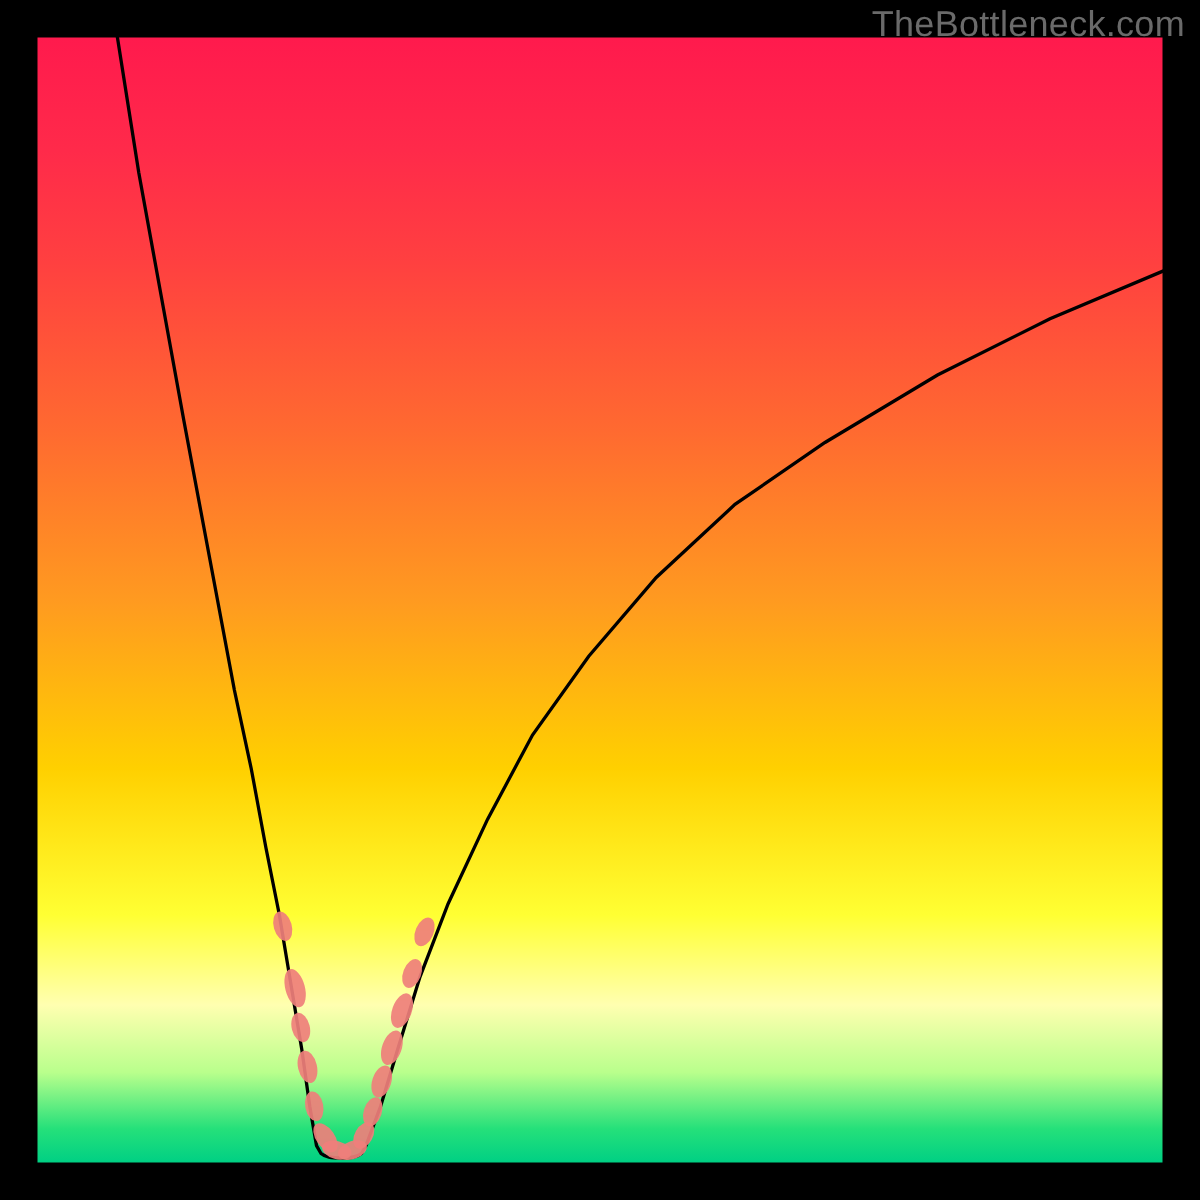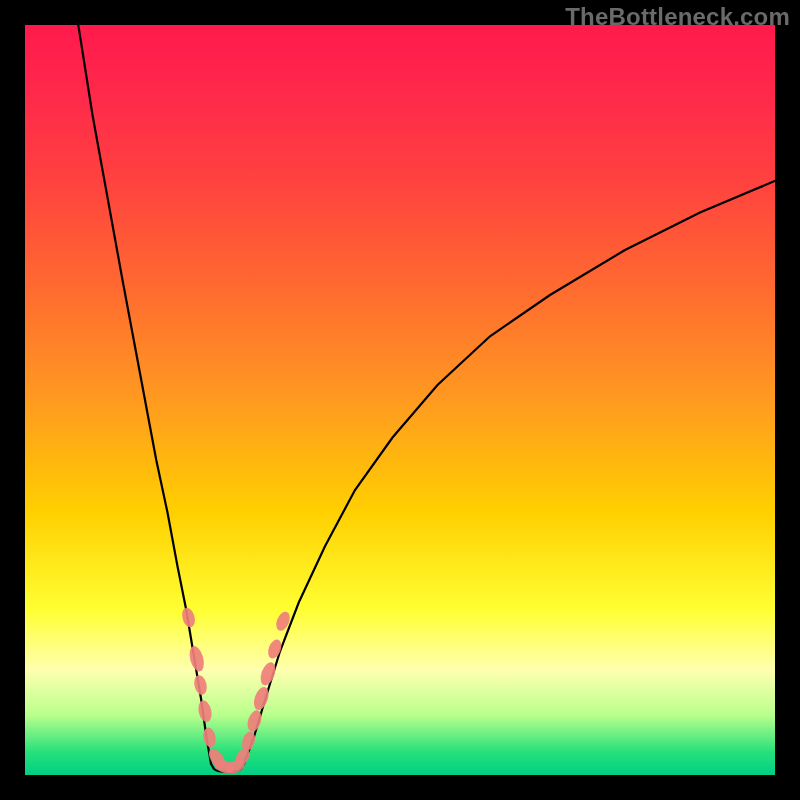--- a/index.html
+++ b/index.html
@@ -36,21 +36,21 @@
     width: 750px;
     height: 750px;
     overflow: visible;
   }
   .watermark {
     position: absolute;
     top: 3px;
     right: 10px;
     font-family: Arial, Helvetica, sans-serif;
     font-size: 24px;
-    font-weight: 700;
+    font-weight: 400;
     color: #6a6a6a;
     letter-spacing: 0.2px;
     user-select: none;
   }
   .curve {
     fill: none;
     stroke: #000;
     stroke-width: 2.2;
   }
   .marker {

